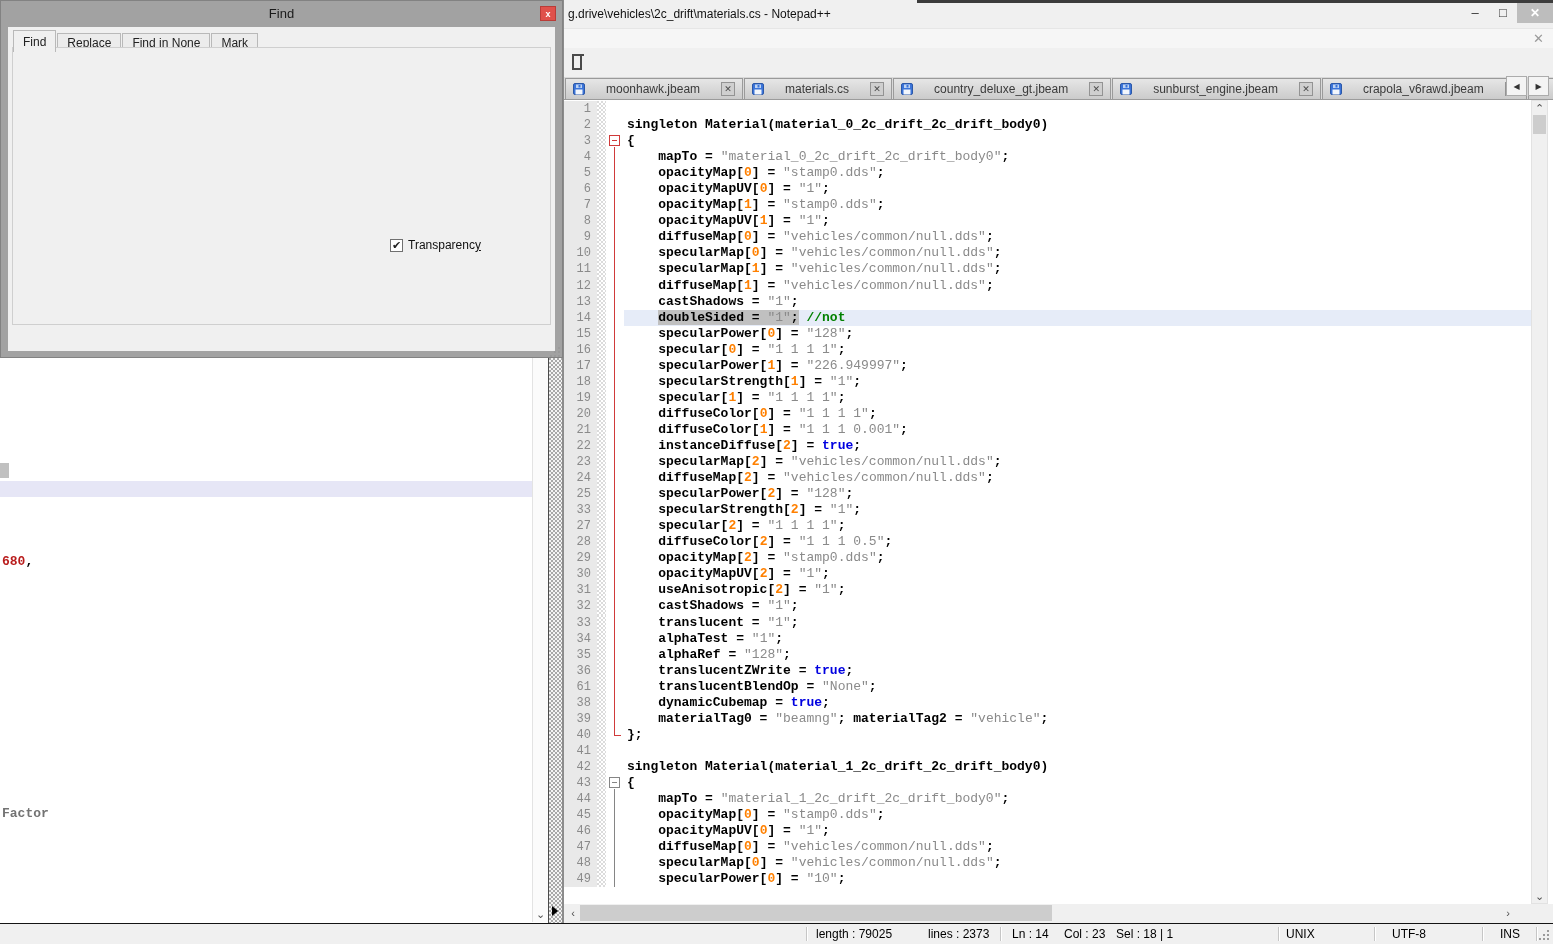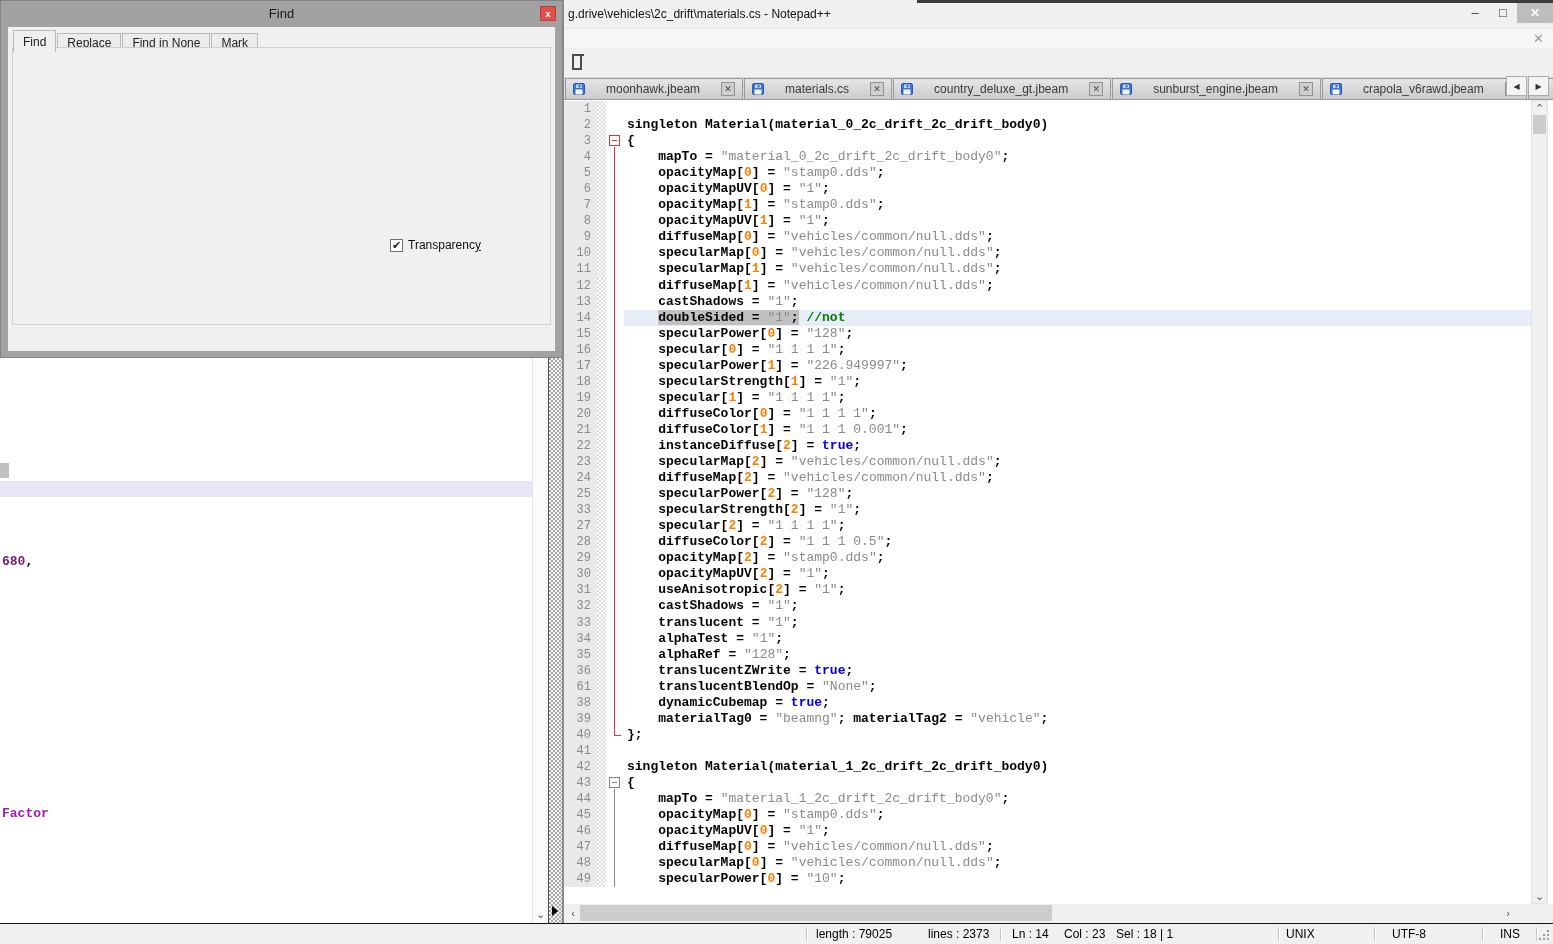--- a/index.html
+++ b/index.html
@@ -69,22 +69,22 @@
   .hscroll .left{left:2px;top:0;bottom:0;width:14px;}
   .hscroll .right{right:16px;top:0;bottom:0;width:14px;}
   .hthumb{position:absolute;left:16px;top:1px;bottom:1px;width:472px;background:#CDCDCD;}
   .hcorner{position:absolute;right:-22px;top:0;bottom:0;width:22px;background:#F0F0F0;}
   
   .left-view{position:absolute;left:0;top:358px;width:548px;height:566px;background:#FFF;}
   .lv-graybox{position:absolute;left:0;top:105px;width:9px;height:15px;background:#C0C0C0;}
   .lv-band{position:absolute;left:0;top:123px;width:533px;height:16px;background:#E6E6F6;}
   .lv-frag{position:absolute;left:2px;font-family:"Liberation Mono","DejaVu Sans Mono",monospace;
            font-size:13px;font-weight:bold;white-space:pre;}
-  .f1{top:196px;} .f2{top:448px;color:#a21caf;}
-  .pink{color:#701a75;} .blk{color:#000;}
+  .f1{top:196px;} .f2{top:448px;color:#737373;}
+  .pink{color:#b91c1c;} .blk{color:#000;}
   .lv-vscroll{position:absolute;right:0;top:0;bottom:2px;width:15px;background:#FBFBFB;
               border-left:1px solid #E3E3E3;}
   .lv-vscroll .down{left:0;right:0;bottom:0;height:15px;background:#FBFBFB;}
   
   .splitter{position:absolute;left:548px;top:358px;width:14px;height:566px;
             border-left:1px solid #4A4A4A;box-sizing:border-box;
             background:repeating-conic-gradient(#F5F5F5 0% 25%,#A9A9A9 0% 50%) 0 0/4px 4px;}
   .split-arrow{position:absolute;left:3px;bottom:8px;width:0;height:0;
                border-left:6px solid #000;border-top:5px solid transparent;border-bottom:5px solid transparent;}
   

